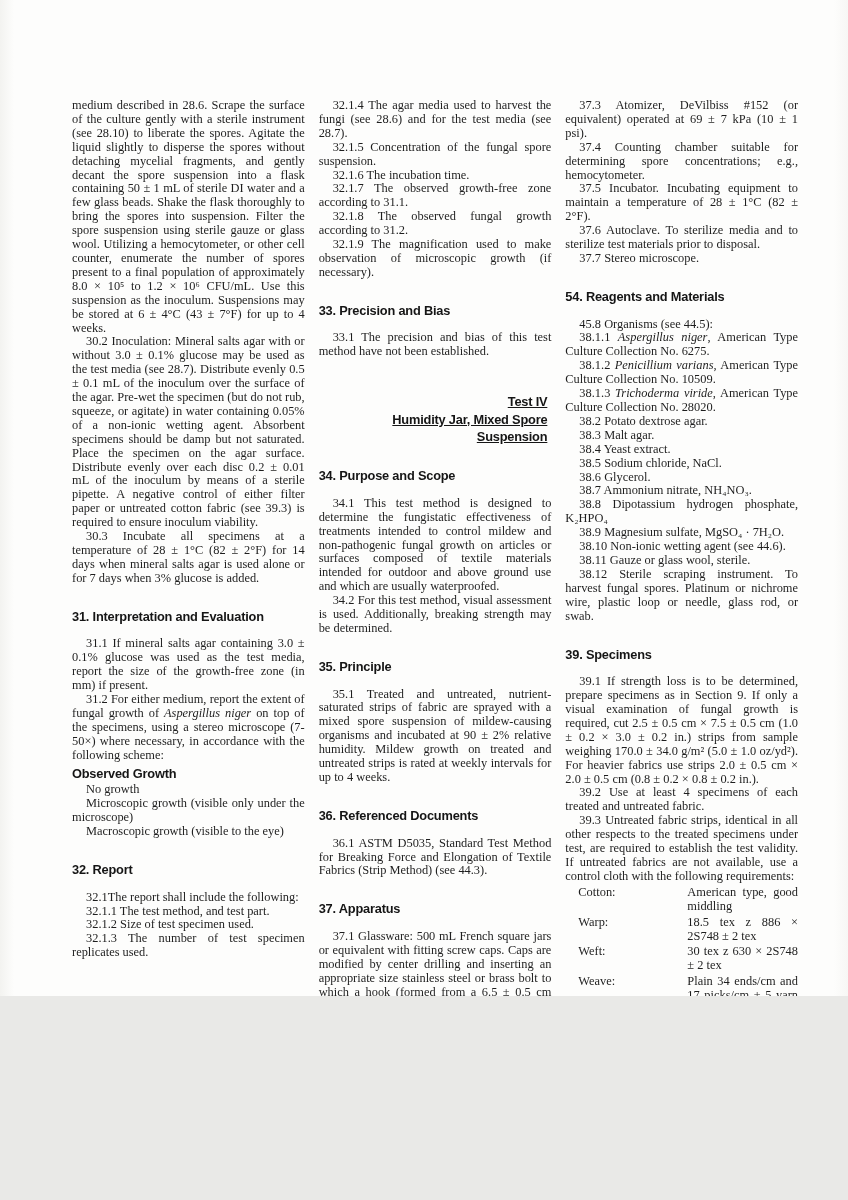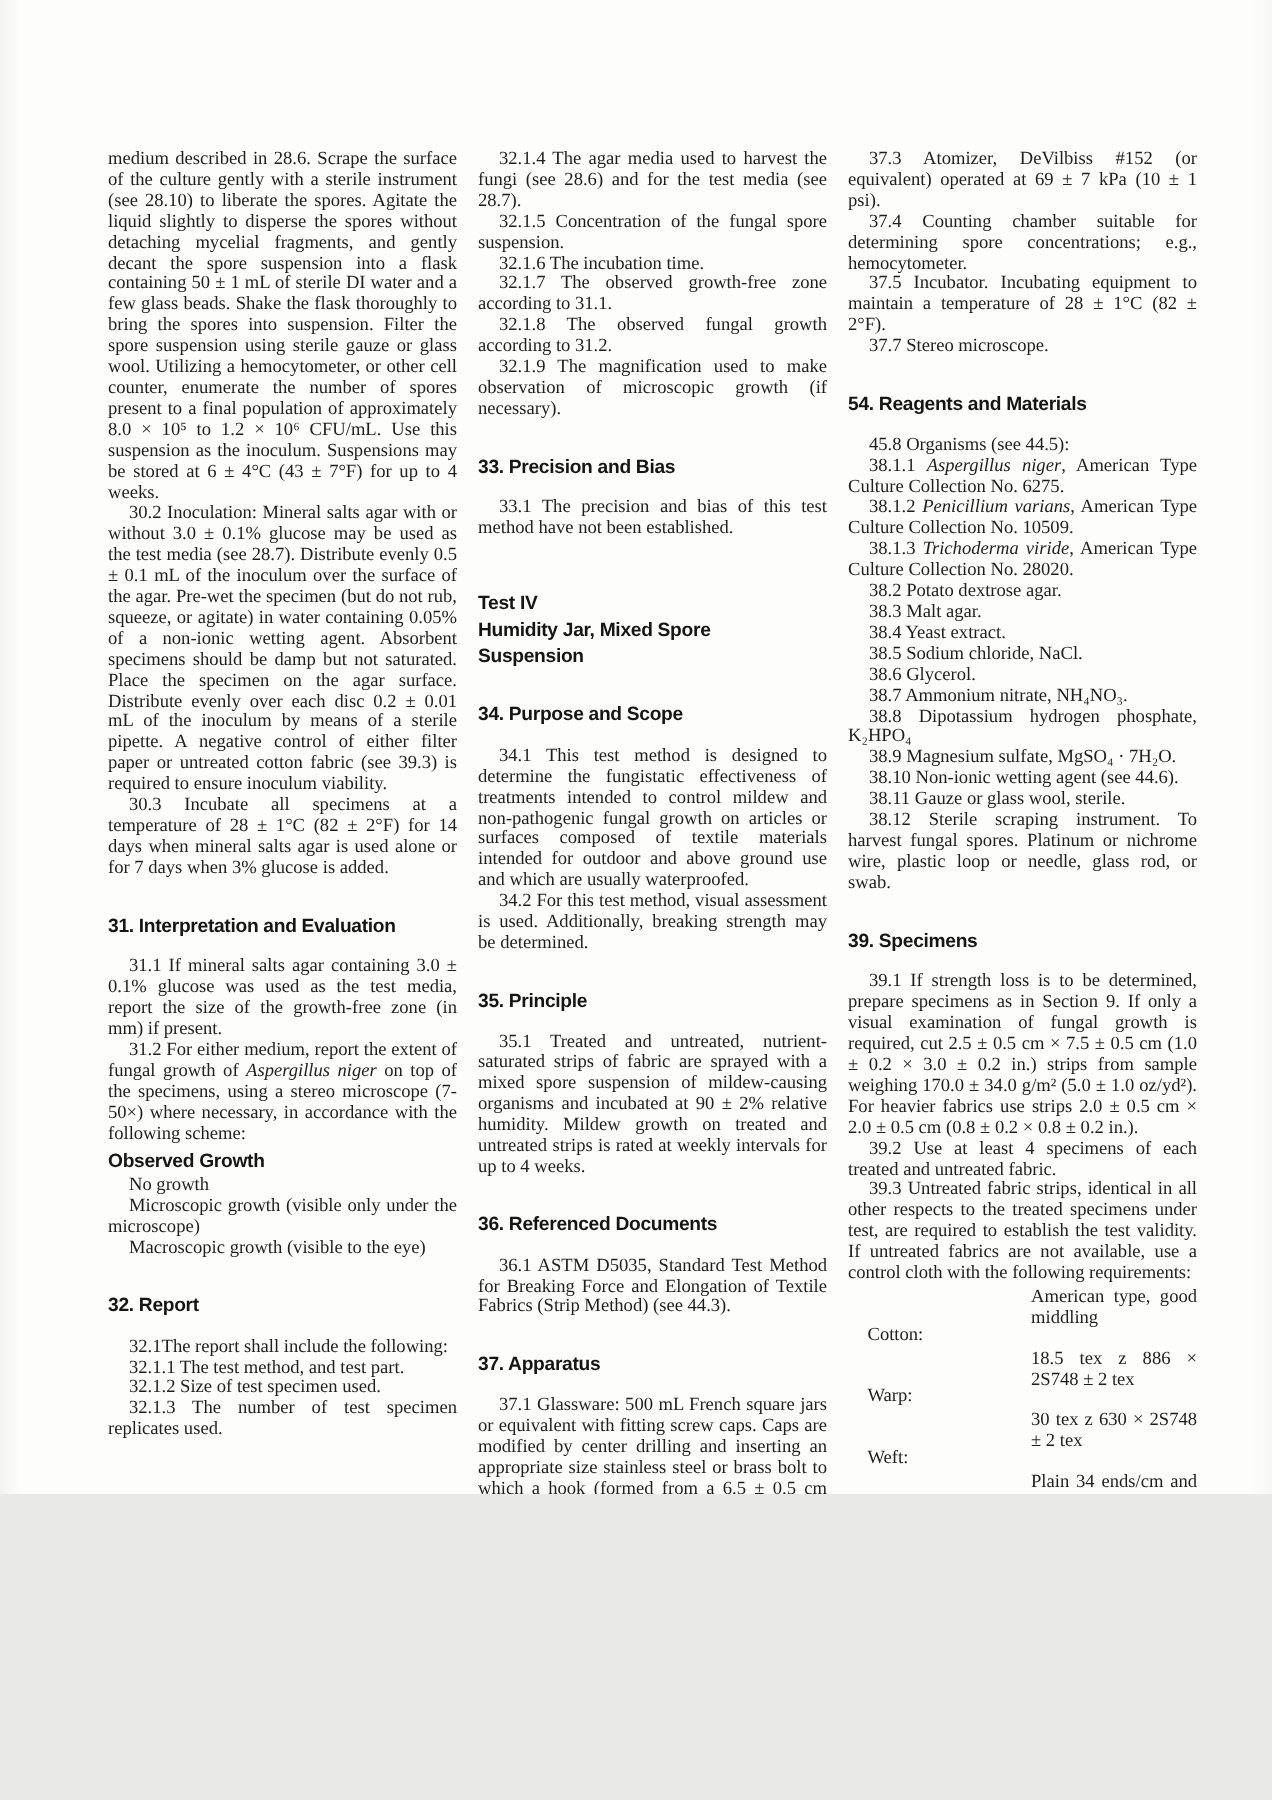--- a/index.html
+++ b/index.html
@@ -32,30 +32,31 @@
   }
   .sub-h{
     font:bold 12.8px/1.15 "Liberation Sans", sans-serif;
     letter-spacing:-0.2px;
     margin:4px 0 2px 0;
     color:#151515;
   }
   .center-h{
     font:bold 12.8px/1.35 "Liberation Sans", sans-serif;
     letter-spacing:-0.2px;
-    text-align:left;
+    text-align:right;
     margin:34px 4px 0 0;
     color:#151515;
+    text-decoration:underline;
   }
   .def-row{
     display:flex;
     font:12.4px/13.9px "Liberation Serif", serif;
     margin-top:2px;
   }
-  .def-row .term{flex:0 0 97px;padding-left:13px;box-sizing:border-box;margin-top:25px;}
+  .def-row .term{flex:0 0 97px;padding-left:13px;box-sizing:border-box;}
   .def-row .defn{flex:1 1 auto;text-align:justify;margin-left:25px;}
   .footer{
     position:absolute;top:1091px;left:72px;width:726px;
     display:flex;align-items:flex-end;
     font:13.3px/1.2 "Liberation Sans", sans-serif;
     color:#222;
   }
   .footer .f-left{flex:1 1 auto;}
   .footer .f-doc{margin-right:42px;}
   .copyright{
@@ -110,20 +111,21 @@
         <div class="sec-h">36. Referenced Documents</div>
         <p>36.1 ASTM D5035, Standard Test Method for Breaking Force and Elongation of Textile Fabrics (Strip Method) (see 44.3).</p>
         <div class="sec-h">37. Apparatus</div>
         <p>37.1 Glassware: 500 mL French square jars or equivalent with fitting screw caps. Caps are modified by center drilling and inserting an appropriate size stainless steel or brass bolt to which a hook (formed from a 6.5 ± 0.5 cm length [2.6 ± 0.2 in.] of #22 nickel-chromium wire or other non-corrosive wire) is attached.</p>
         <p>37.2 Plastic paper clips or nylon thread to suspend the specimens from the screw caps of the French jars.</p>
       </div>
     <div class="col">
         <p>37.3 Atomizer, DeVilbiss #152 (or equivalent) operated at 69 ± 7 kPa (10 ± 1 psi).</p>
         <p>37.4 Counting chamber suitable for determining spore concentrations; e.g., hemocytometer.</p>
         <p>37.5 Incubator. Incubating equipment to maintain a temperature of 28 ± 1°C (82 ± 2°F).</p>
+        <p>37.6 Autoclave. To sterilize media and to sterilize test materials prior to disposal.</p>
         <p>37.7 Stereo microscope.</p>
         <div class="sec-h">54. Reagents and Materials</div>
         <p>45.8 Organisms (see 44.5):</p>
         <p>38.1.1 <i>Aspergillus niger</i>, American Type Culture Collection No. 6275.</p>
         <p>38.1.2 <i>Penicillium varians</i>, American Type Culture Collection No. 10509.</p>
         <p>38.1.3 <i>Trichoderma viride</i>, American Type Culture Collection No. 28020.</p>
         <p>38.2 Potato dextrose agar.</p>
         <p>38.3 Malt agar.</p>
         <p>38.4 Yeast extract.</p>
         <p>38.5 Sodium chloride, NaCl.</p>

